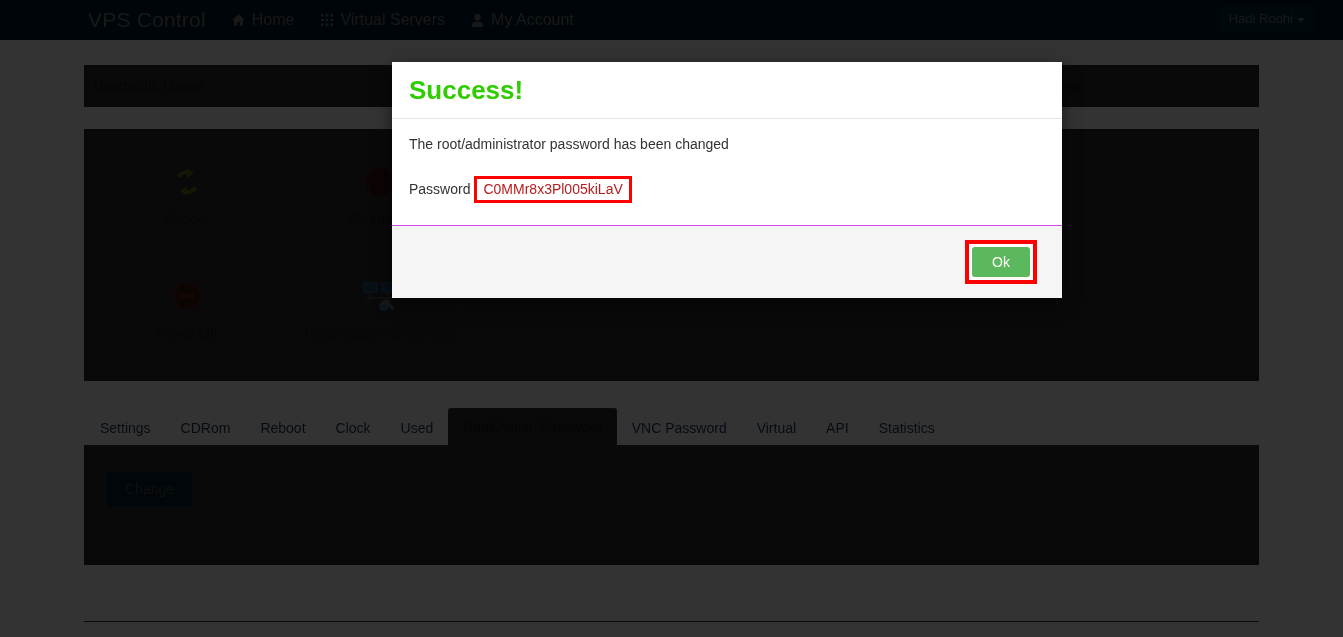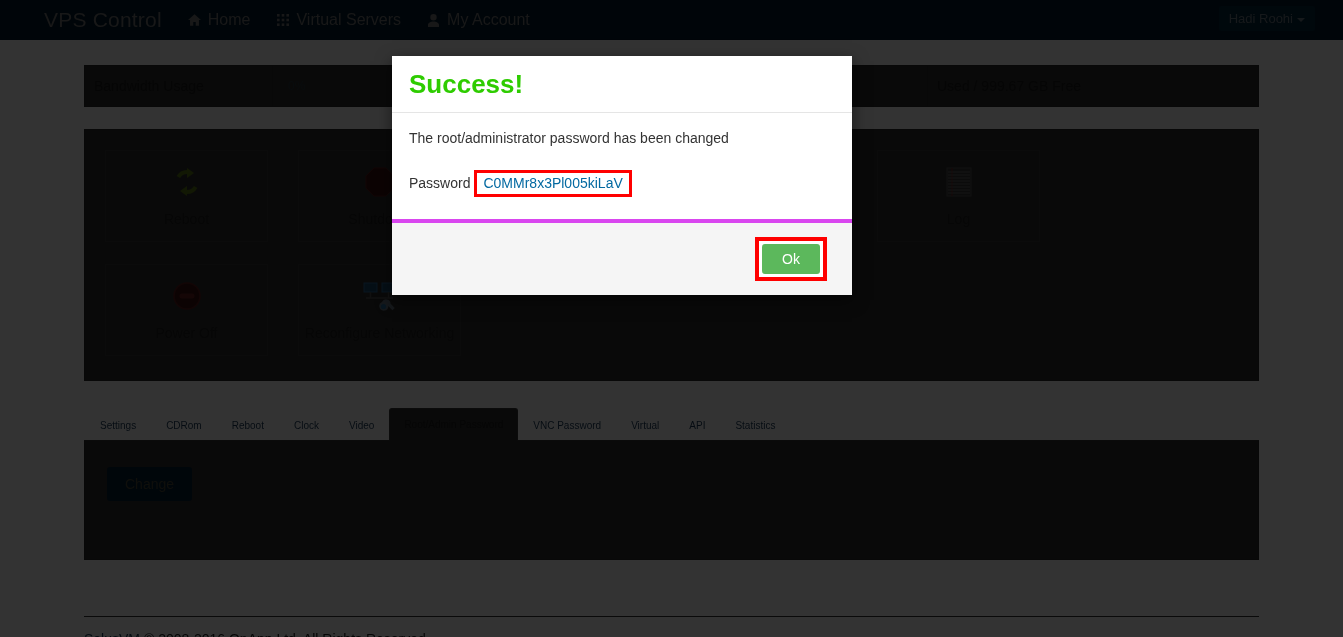--- a/index.html
+++ b/index.html
@@ -27,21 +27,21 @@
   .navbar {
     height: 40px;
     background: #001b2e;
     display: flex;
     align-items: center;
     position: relative;
   }
   .brand {
     color: #777777;
     font-size: 21px;
-    margin-left: 44px;
+    margin-left: 88px;
     margin-right: 26px;
     letter-spacing: .2px;
     white-space: nowrap;
   }
   .nav-items {
     display: flex;
     align-items: center;
     gap: 26px;
   }
   .nav-item {
@@ -173,21 +173,21 @@
   
   .tabs {
     margin-top: 26px;
     display: flex;
     align-items: flex-end;
     border-bottom: 1px solid #333333;
     padding-left: 1px;
   }
   .tab {
     padding: 10px 14px;
-    font-size: 10px;
+    font-size: 14px;
     color: #1c3b5a;
     cursor: pointer;
     white-space: nowrap;
     border: 1px solid transparent;
     border-bottom: none;
     position: relative;
     top: 1px;
   }
   .tab.active {
     color: #1b1b1b;
@@ -233,22 +233,22 @@
     position: absolute;
     inset: 0;
     background: rgba(0,0,0,0.80);
     z-index: 50;
   }
 
   
   .modal {
     position: absolute;
     left: 392px;
-    top: 56px;
-    width: 460px;
+    top: 62px;
+    width: 670px;
     background: #ffffff;
     z-index: 60;
     box-shadow: 0 5px 15px rgba(0,0,0,.5);
   }
   .modal-header {
     padding: 14px 17px 13px 17px;
     border-bottom: 1px solid #e5e5e5;
   }
   .modal-title {
     margin: 0;
@@ -263,28 +263,28 @@
     font-size: 14px;
   }
   .modal-line { margin: 0 0 24px 0; }
   .pw-line { margin: 0; display: flex; align-items: center; gap: 0; }
   .pw-label { margin-right: 4px; }
   .pw-value {
     border: 3px solid #ff0000;
     padding: 2px 6px 3px 6px;
     display: inline-block;
     font-size: 14px;
-    color: #0369a1;
+    color: #b91c1c;
     background: #ffffff;
     line-height: 1.2;
     text-align: center;
   }
   .modal-footer {
     background: #f5f5f5;
-    border-top: 4px solid #d946ef;
+    border-top: 1px solid #d946ef;
     padding: 14px 17px;
     display: flex;
     justify-content: flex-end;
     align-items: center;
     min-height: 24px;
   }
   .ok-wrap {
     border: 4px solid #ff0000;
     padding: 3px;
     background: #ffffff;
@@ -461,21 +461,21 @@
         </div>
 
       </div>
     </div>
 
     <div class="tabs">
       <div class="tab">Settings</div>
       <div class="tab">CDRom</div>
       <div class="tab">Reboot</div>
       <div class="tab">Clock</div>
-      <div class="tab">Video</div>
+      <div class="tab">Used</div>
       <div class="tab active">Root/Admin Password</div>
       <div class="tab">VNC Password</div>
       <div class="tab">Virtual</div>
       <div class="tab">API</div>
       <div class="tab">Statistics</div>
     </div>
 
     <div class="tab-body">
       <button class="change-btn">Change</button>
     </div>

